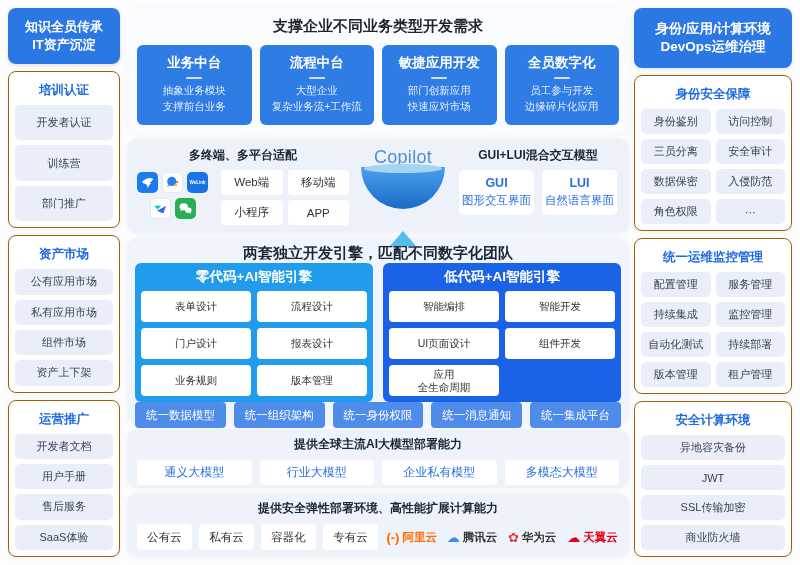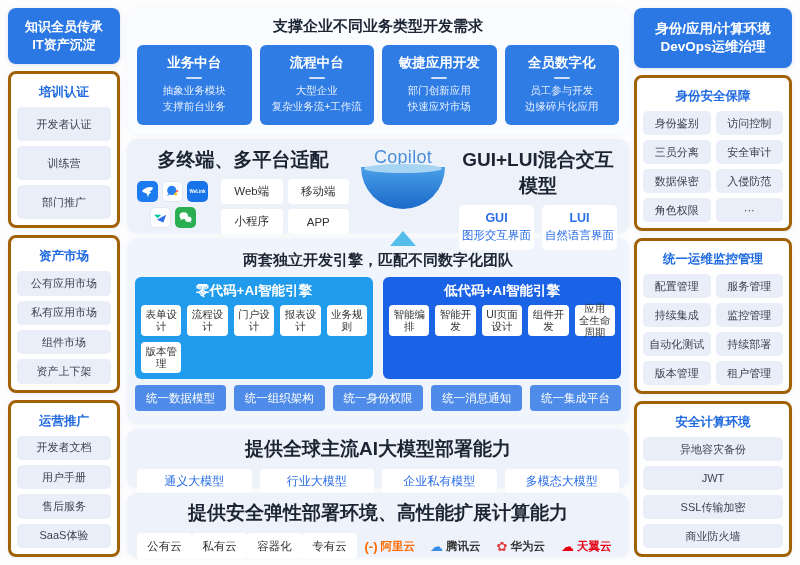--- a/index.html
+++ b/index.html
@@ -10,21 +10,21 @@
   
   .left-col  { position:absolute; left:8px;  top:8px; width:112px; height:549px; display:flex; flex-direction:column; gap:7px; }
   .right-col { position:absolute; right:8px; top:8px; width:158px; height:549px; display:flex; flex-direction:column; gap:7px; }
 
   .panel-header { background:#2b78e4; color:#fff; border-radius:8px; font-weight:bold; text-align:center;
                   display:flex; align-items:center; justify-content:center; white-space:pre-line; line-height:1.35;
                   box-shadow:0 1px 4px rgba(30,70,150,.15); }
   .left-col  .panel-header { height:56px; font-size:13px; }
   .right-col .panel-header { height:60px; font-size:13.5px; }
 
-  .side-box { background:#fff; border:3px solid #a16207; border-radius:8px; box-shadow:0 1px 5px rgba(40,80,160,.07);
+  .side-box { background:#fff; border:1px solid #a16207; border-radius:8px; box-shadow:0 1px 5px rgba(40,80,160,.07);
               padding:6px; flex:1; display:flex; flex-direction:column; }
   .side-title { color:#1f6ae0; font-weight:bold; font-size:12.5px; text-align:center; padding:4px 0 6px; }
   .pill { background:#e9eef8; border-radius:5px; color:#3a4350; font-size:11px; display:flex;
           align-items:center; justify-content:center; text-align:center; min-height:22px; flex:1; }
   .pill-col   { display:flex; flex-direction:column; gap:5px; flex:1; }
   .pill-grid2 { display:grid; grid-template-columns:1fr 1fr; gap:5px; flex:1; }
 
   
   .mid-col { position:absolute; left:127px; top:8px; width:502px; height:549px; display:flex; flex-direction:column; gap:5px; }
   .sec { border-radius:10px; box-shadow:0 1px 5px rgba(40,80,160,.06); }
@@ -35,21 +35,21 @@
   .sec1 .sec-title { margin-bottom:9px; }
   .biz-row { display:flex; gap:8px; }
   .biz-card { flex:1; background:#2e7ce4; border-radius:6px; color:#fff; text-align:center; padding:9px 2px; height:80px; }
   .biz-title { font-size:13.5px; font-weight:bold; }
   .biz-div { width:16px; height:2px; background:#cfe0fa; margin:5px auto 4px; border-radius:1px; }
   .biz-line { font-size:10.5px; color:#e6efff; line-height:1.5; }
 
   
   .sec2 { height:94px; background:#edf2fa; display:flex; padding:8px 10px 0; gap:4px; overflow:visible; position:relative; z-index:3; }
   .terminals { width:212px; }
-  .small-title { font-size:19px; font-weight:bold; color:#1c2533; text-align:center; margin-bottom:6px; }
+  .small-title { font-size:12px; font-weight:bold; color:#1c2533; text-align:center; margin-bottom:6px; }
   .term-body { display:flex; gap:6px; }
   .icons-block { width:78px; display:flex; flex-direction:column; gap:5px; padding-top:2px; }
   .icon-row { display:flex; gap:4px; }
   .icon-row.second { padding-left:13px; }
   .app-icon { width:21px; height:21px; border-radius:5px; display:flex; align-items:center; justify-content:center; overflow:hidden; flex:none; }
   .app-icon.dingtalk { background:#1c7bef; }
   .app-icon.wecom { background:#fff; border:1px solid #e2e8f2; }
   .app-icon.welink { background:#1873e8; color:#fff; font-size:4.5px; font-weight:bold; }
   .app-icon.lark { background:#fff; border:1px solid #e2e8f2; }
   .app-icon.wechat { background:#2aae52; }
@@ -69,37 +69,37 @@
   .inter-card .t { color:#2a6ee6; font-weight:bold; font-size:12.5px; }
   .inter-card .s { color:#2a6ee6; font-size:11.5px; margin-top:3px; }
 
   
   .sec3 { height:186px; background:#f0f4fc; padding:6px 8px; display:flex; flex-direction:column; justify-content:space-evenly; }
   .engines { display:flex; gap:10px; }
   .engine { flex:1; border-radius:6px; padding:0 6px 6px; }
   .engine.no-code { background:#219bec; }
   .engine.low-code { background:#1a63e6; }
   .engine-title { color:#fff; font-weight:bold; font-size:13.5px; text-align:center; height:28px; line-height:28px; }
-  .engine-grid { display:grid; grid-template-columns:repeat(5,1fr); gap:6px; }
+  .engine-grid { display:grid; grid-template-columns:repeat(2,1fr); gap:6px; }
   .engine-cell { background:#fff; border-radius:4px; height:31px; display:flex; align-items:center; justify-content:center;
                  font-size:10.5px; color:#333; text-align:center; white-space:pre-line; line-height:1.15; }
   .unified-row { display:flex; gap:8px; }
   .ubtn { flex:1; background:#4f8ce9; color:#fff; border-radius:4px; height:26px; display:flex; align-items:center; justify-content:center; font-size:11.5px; }
 
   
   .sec4 { height:59px; background:#eef3fb; padding:7px 10px; }
   .sec4 .small-title { margin-bottom:7px; }
   .ai-row { display:flex; gap:8px; }
   .ai-card { flex:1; background:#fff; border-radius:4px; height:25px; display:flex; align-items:center; justify-content:center;
              color:#2a6ee6; font-size:12px; }
 
   
   .sec5 { height:64px; background:#eef3fb; padding:7px 10px; }
   .sec5 .small-title { margin-bottom:7px; }
-  .cloud-row { display:flex; align-items:center; }
+  .cloud-row { display:flex; gap:7px; align-items:center; }
   .cloud-card { width:55px; background:#fff; border-radius:4px; height:26px; display:flex; align-items:center; justify-content:center;
                 color:#333; font-size:11.5px; flex:none; }
   .vendor { flex:1; display:flex; align-items:center; justify-content:center; gap:3px; font-size:11.5px; white-space:nowrap; }
   .v-glyph { font-weight:bold; font-size:13px; line-height:1; }
   .vendor.ali .v-glyph, .vendor.ali .v-name { color:#ff6a00; }
   .vendor.tencent .v-glyph { color:#3a8ee6; } .vendor.tencent .v-name { color:#333; }
   .vendor.huawei .v-glyph { color:#e23a3a; } .vendor.huawei .v-name { color:#333; }
   .vendor.ctyun .v-glyph, .vendor.ctyun .v-name { color:#e60012; }
   .vendor .v-name { font-weight:bold; }
 </style>

